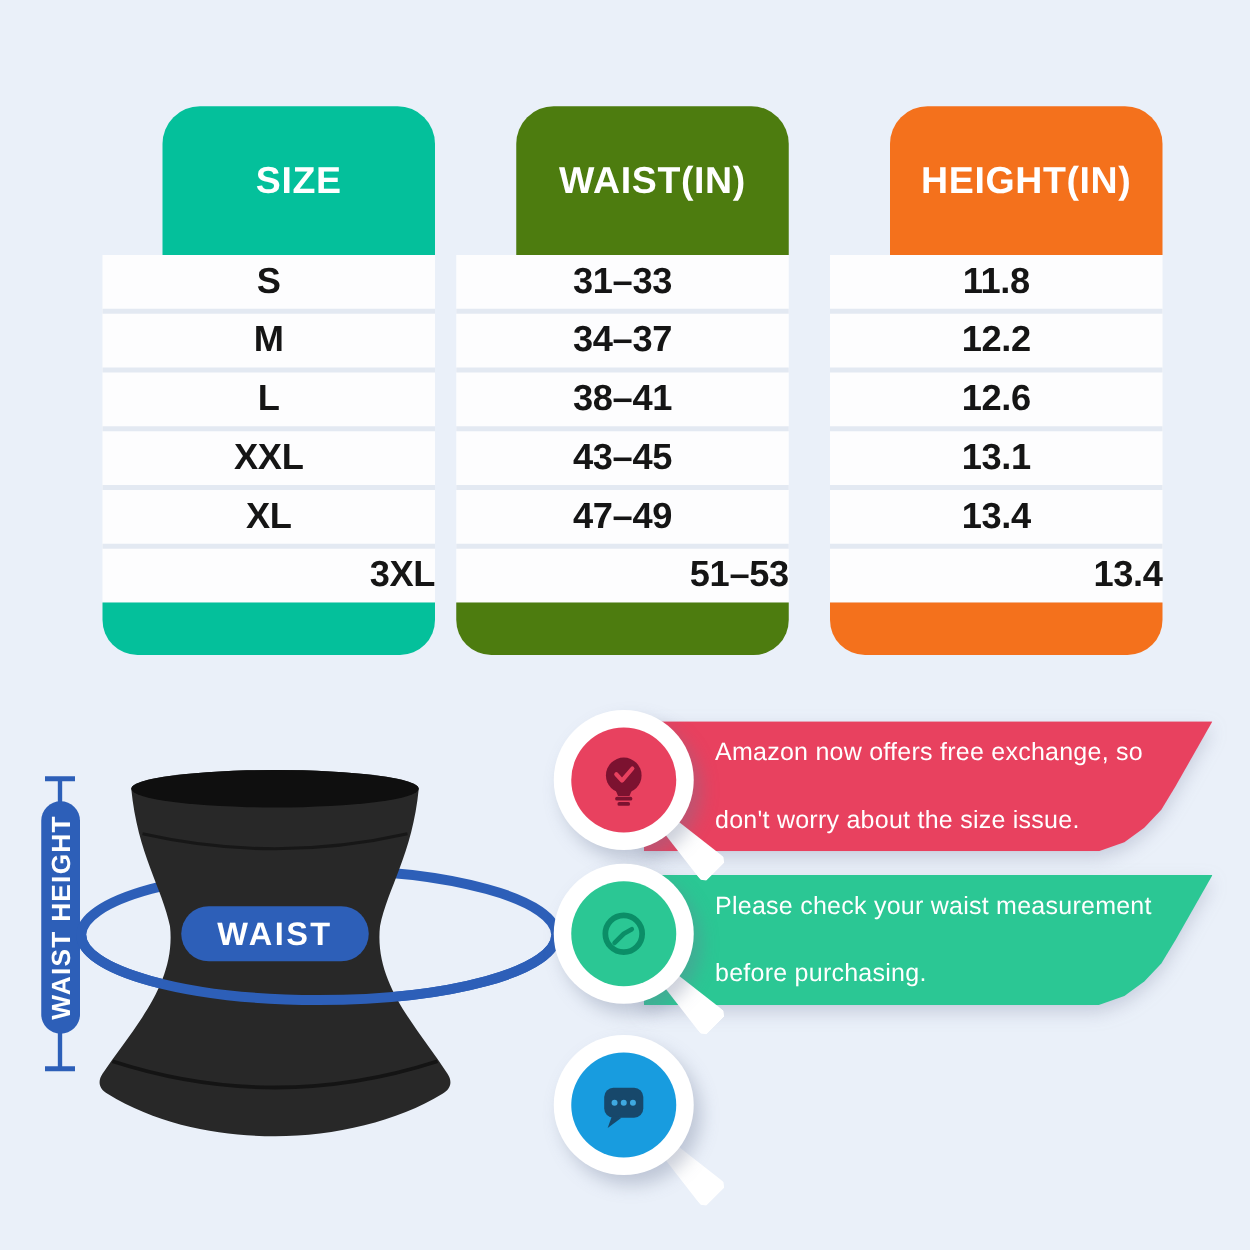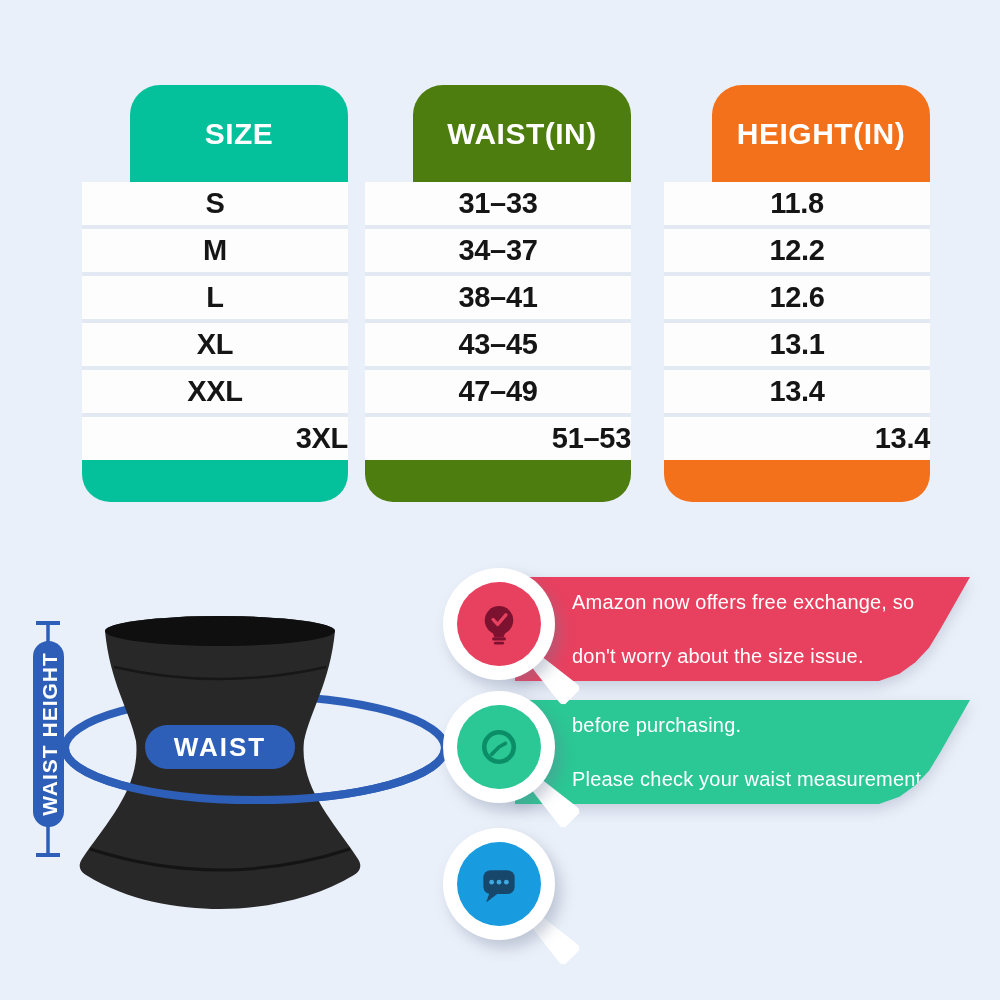--- a/index.html
+++ b/index.html
@@ -4,21 +4,21 @@
 <style>
   html,body{margin:0;padding:0;}
   body{font-family:"Liberation Sans", sans-serif;}
   .stage{position:relative;width:1000px;height:1000px;background:#eaf0f9;overflow:hidden;}
 
   
   .col{position:absolute;top:85px;width:266px;}
   .col-size{left:82px;}
   .col-waist{left:365px;}
   .col-height{left:648px;padding-left:16px;}
-  .col-head{height:97px;border-radius:30px 30px 0 0;display:flex;align-items:center;justify-content:center;
+  .col-head{height:119px;border-radius:30px 30px 0 0;display:flex;align-items:center;justify-content:center;
             color:#fff;font-size:30px;font-weight:bold;letter-spacing:.5px;margin-left:48px;}
   .col-size  .col-head,.col-size  .col-foot{background:#04c09b;}
   .col-waist .col-head,.col-waist .col-foot{background:#4d7c0f;}
   .col-height .col-head,.col-height .col-foot{background:#f4711c;}
   .col-body{background:#fdfdfe;}
   .cell{box-sizing:border-box;height:47px;border-bottom:4px solid #e3e9f2;line-height:43px;
         text-align:center;font-size:29px;font-weight:bold;color:#151515;letter-spacing:-.3px;}
   .cell:last-child{height:43px;border-bottom:none;text-align:right;}
   .col-foot{height:42px;border-radius:0 0 28px 28px;}
 
@@ -56,22 +56,22 @@
 <div class="stage">
 
   <div>
 
     <div class="col col-size">
       <div class="col-head">SIZE</div>
       <div class="col-body">
         <div class="cell">S</div>
         <div class="cell">M</div>
         <div class="cell">L</div>
+        <div class="cell">XXL</div>
         <div class="cell">XL</div>
-        <div class="cell">XXL</div>
         <div class="cell">3XL</div>
       </div>
       <div class="col-foot"></div>
     </div>
 
     <div class="col col-waist">
       <div class="col-head">WAIST(IN)</div>
       <div class="col-body">
         <div class="cell">31–33</div>
         <div class="cell">34–37</div>
@@ -155,22 +155,22 @@
           <rect x="-5.5" y="19.2" width="11" height="3.2" rx="1.6" fill="#7c1230"></rect>
           <path d="M -6.5 -5 L -1.5 0.5 L 7.5 -10" fill="none" stroke="#e8415f" stroke-width="3.6" stroke-linecap="round" stroke-linejoin="round"></path>
         </svg>
       </div>
     </div>
   </div>
 
   <div class="callout co-2">
     <div class="banner-wrap">
       <div class="banner">
+        <div class="ln">Please check your waist measurement</div>
         <div class="ln">before purchasing.</div>
-        <div class="ln">Please check your waist measurement</div>
       </div>
     </div>
     <div class="badge-handle"></div>
     <div class="badge-circle">
       <div class="badge-inner">
         <svg width="46" height="46" viewBox="-25 -25 50 50">
           <circle cx="0" cy="0" r="16" fill="none" stroke="#0b8e67" stroke-width="5"></circle>
           <path d="M 7 -4 L 0 0 L -8 8" fill="none" stroke="#0b8e67" stroke-width="4" stroke-linecap="round" stroke-linejoin="round"></path>
         </svg>
       </div>

